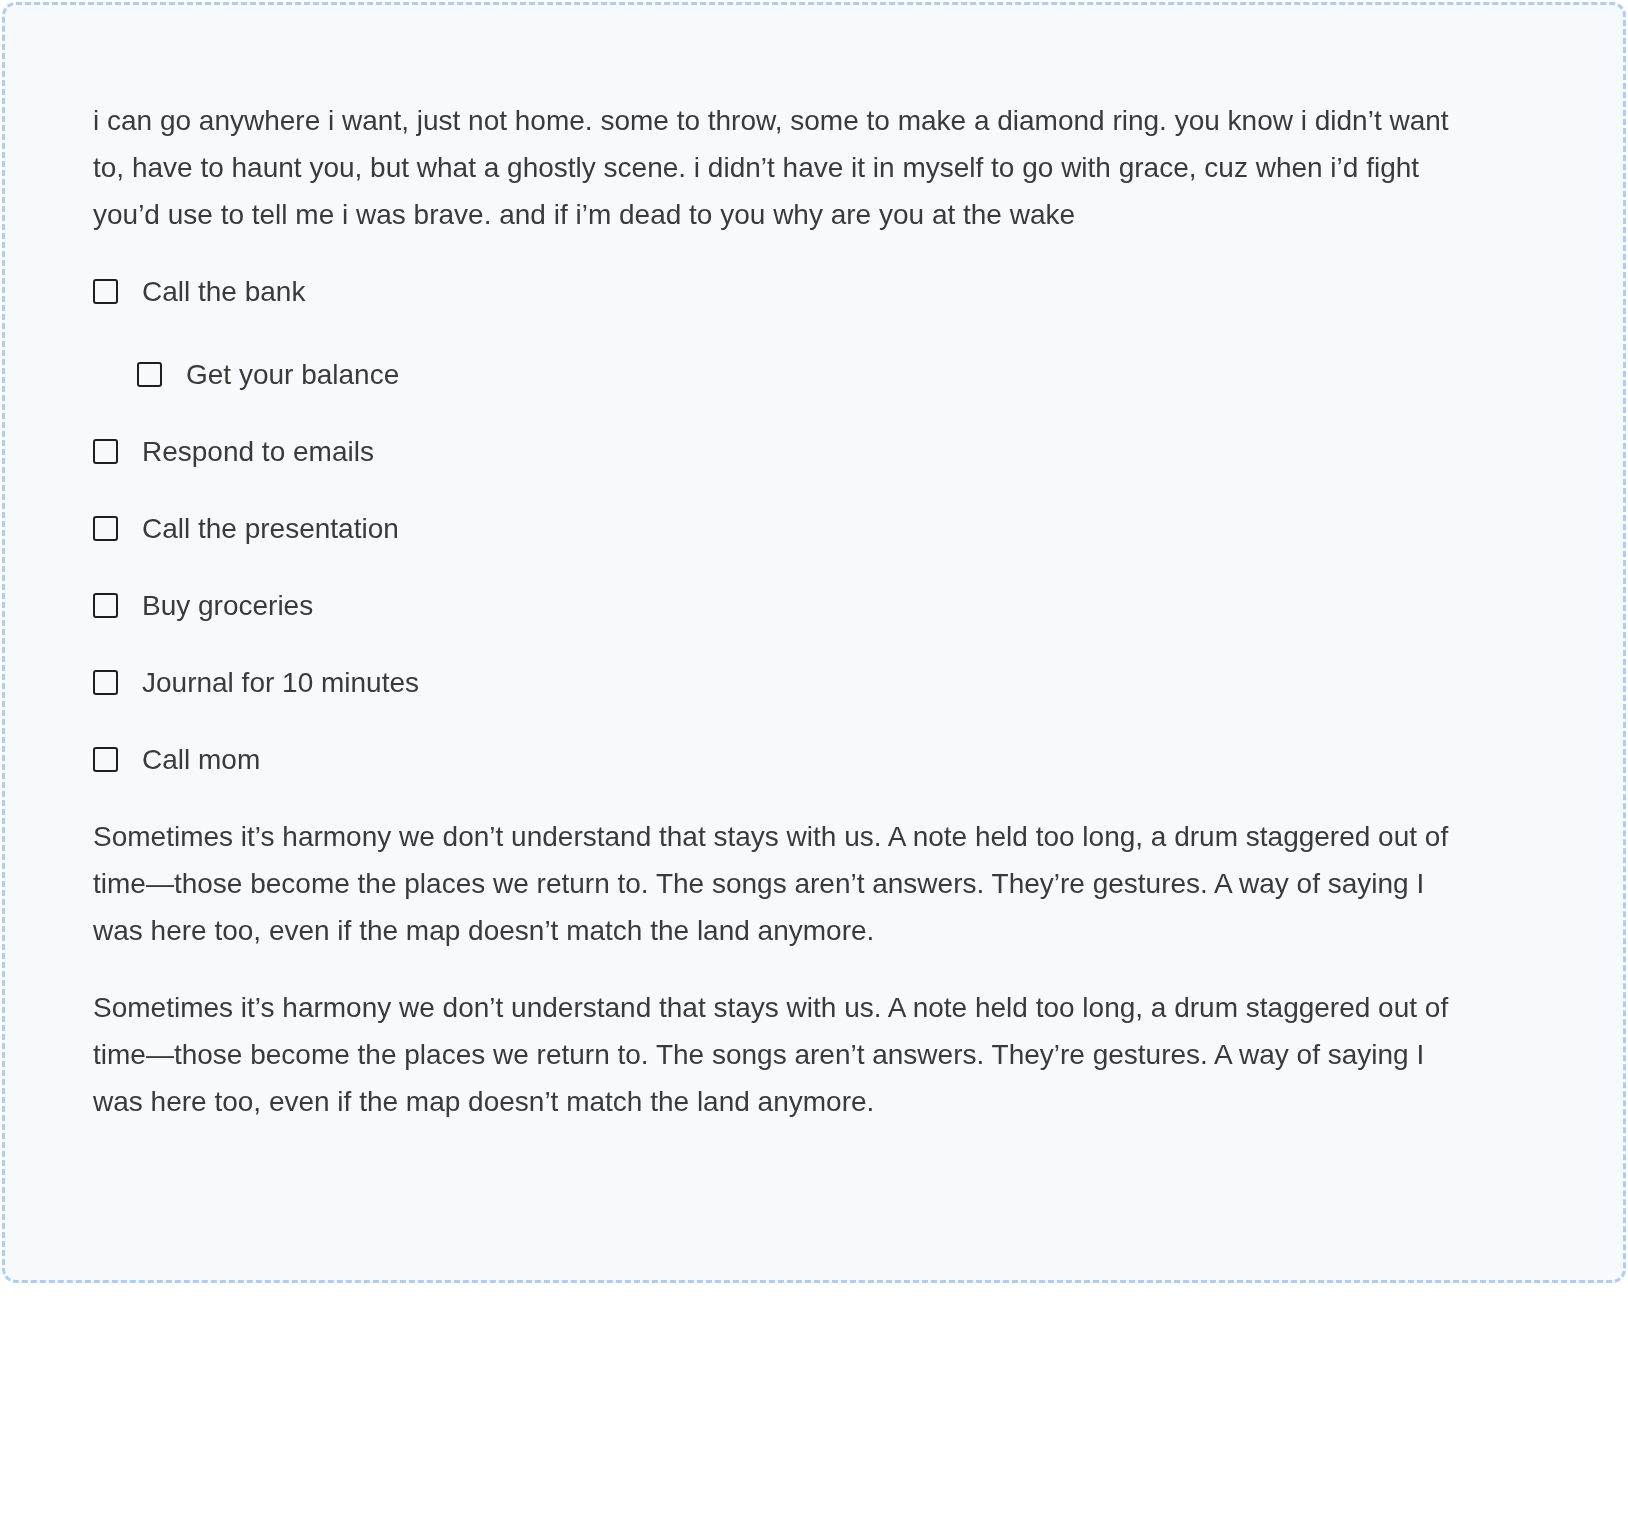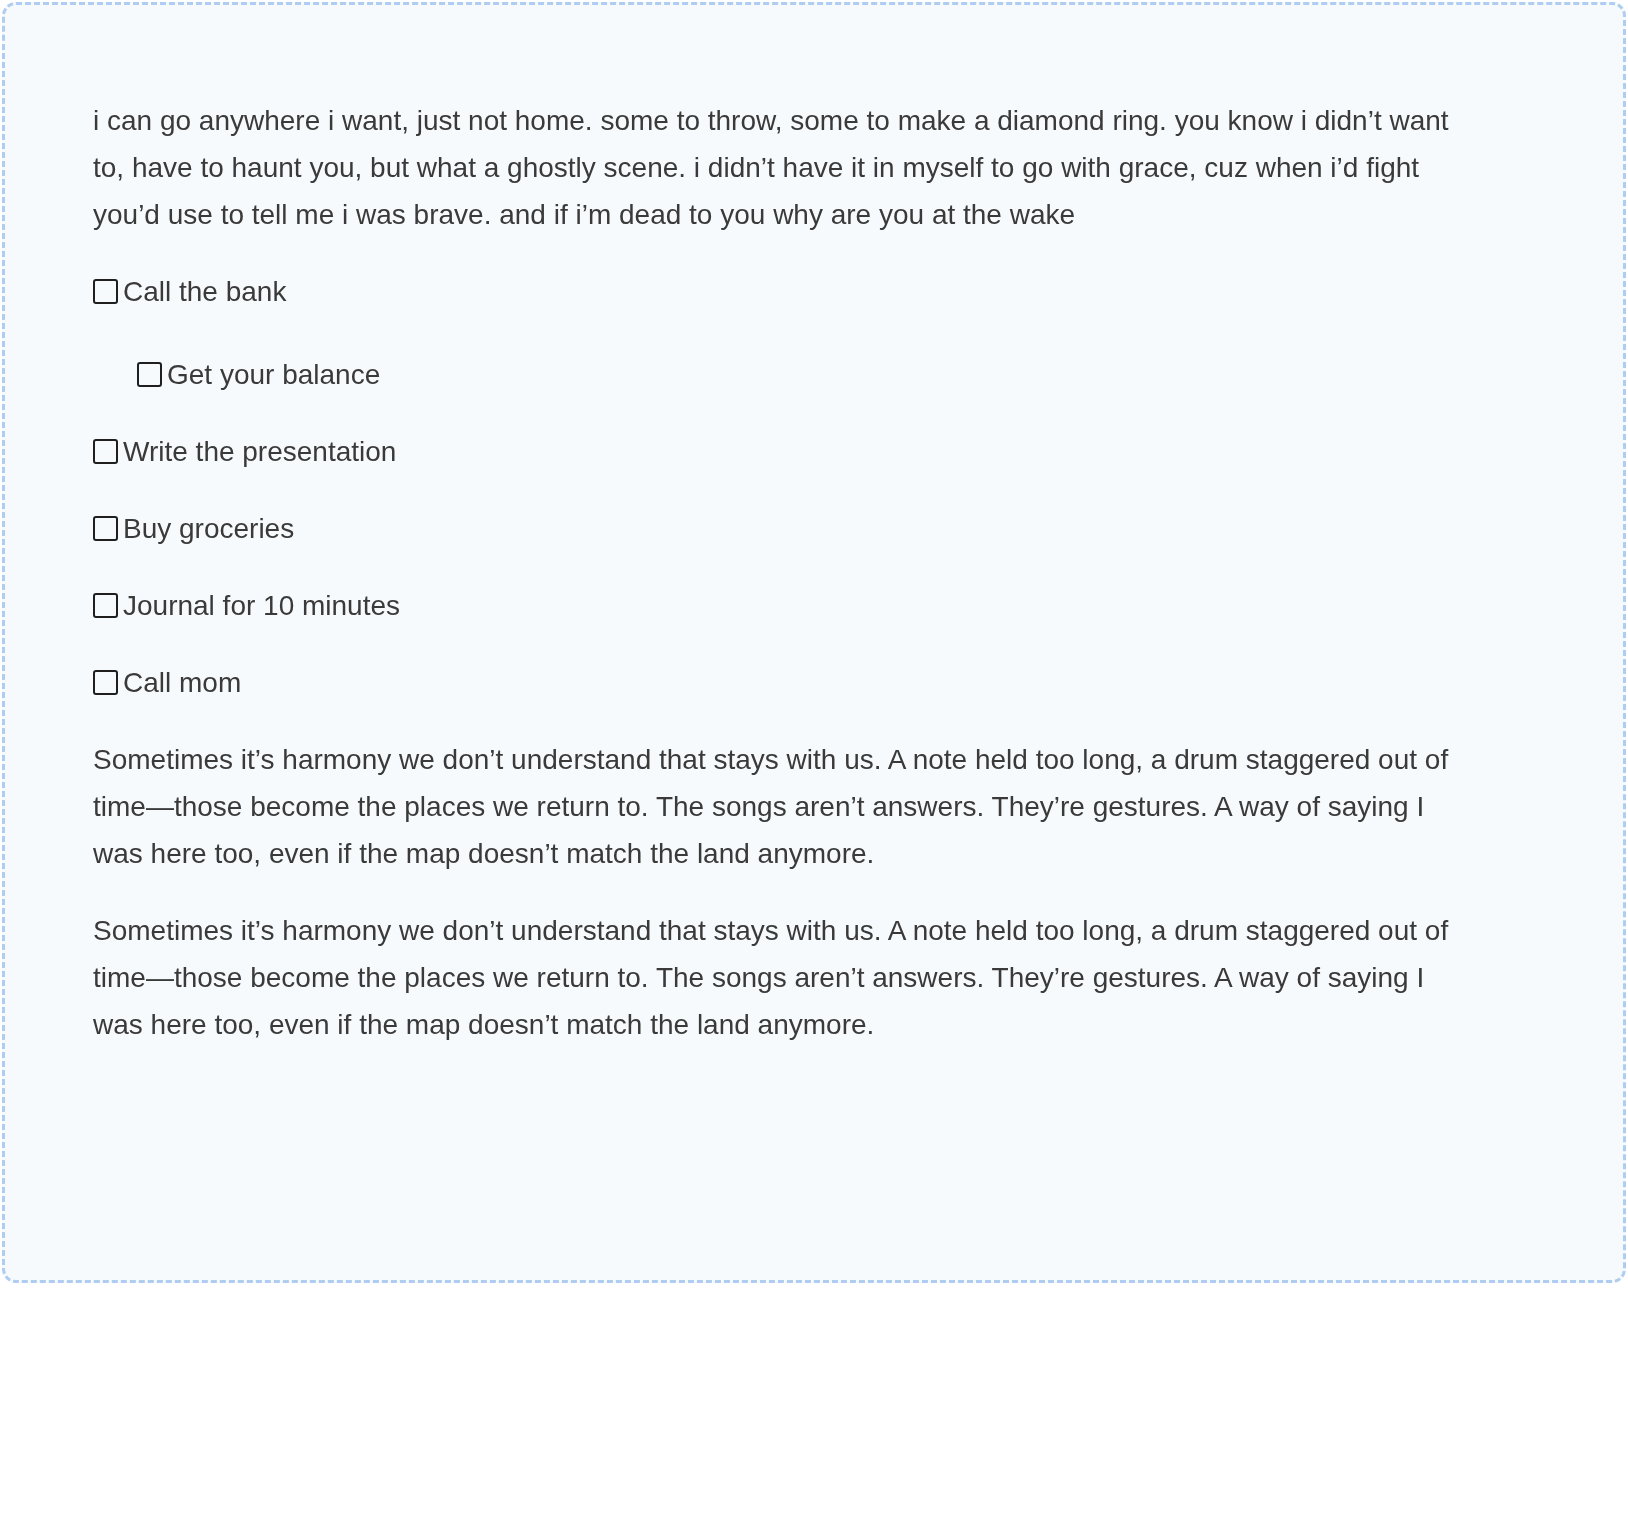--- a/index.html
+++ b/index.html
@@ -35,21 +35,21 @@
     margin: 30px 0;
   }
   ul.checklist {
     list-style: none;
     margin: 30px 0;
     padding: 0;
   }
   li.task {
     display: flex;
     align-items: center;
-    gap: 5px;
+    gap: 24px;
     margin: 30px 0;
     min-height: 47px;
   }
   li.task.nested {
     margin-left: 44px;
     margin-top: 36px;
   }
   .cbx {
     width: 25px;
     height: 25px;
@@ -77,21 +77,25 @@
         <li class="task">
           <span class="cbx"></span>
           <span class="task-label">Call the bank</span>
         </li>
         <li class="task nested">
           <span class="cbx"></span>
           <span class="task-label">Get your balance</span>
         </li>
         <li class="task">
           <span class="cbx"></span>
-          <span class="task-label">Write the presentation</span>
+          <span class="task-label">Respond to emails</span>
+        </li>
+        <li class="task">
+          <span class="cbx"></span>
+          <span class="task-label">Call the presentation</span>
         </li>
         <li class="task">
           <span class="cbx"></span>
           <span class="task-label">Buy groceries</span>
         </li>
         <li class="task">
           <span class="cbx"></span>
           <span class="task-label">Journal for 10 minutes</span>
         </li>
         <li class="task">

